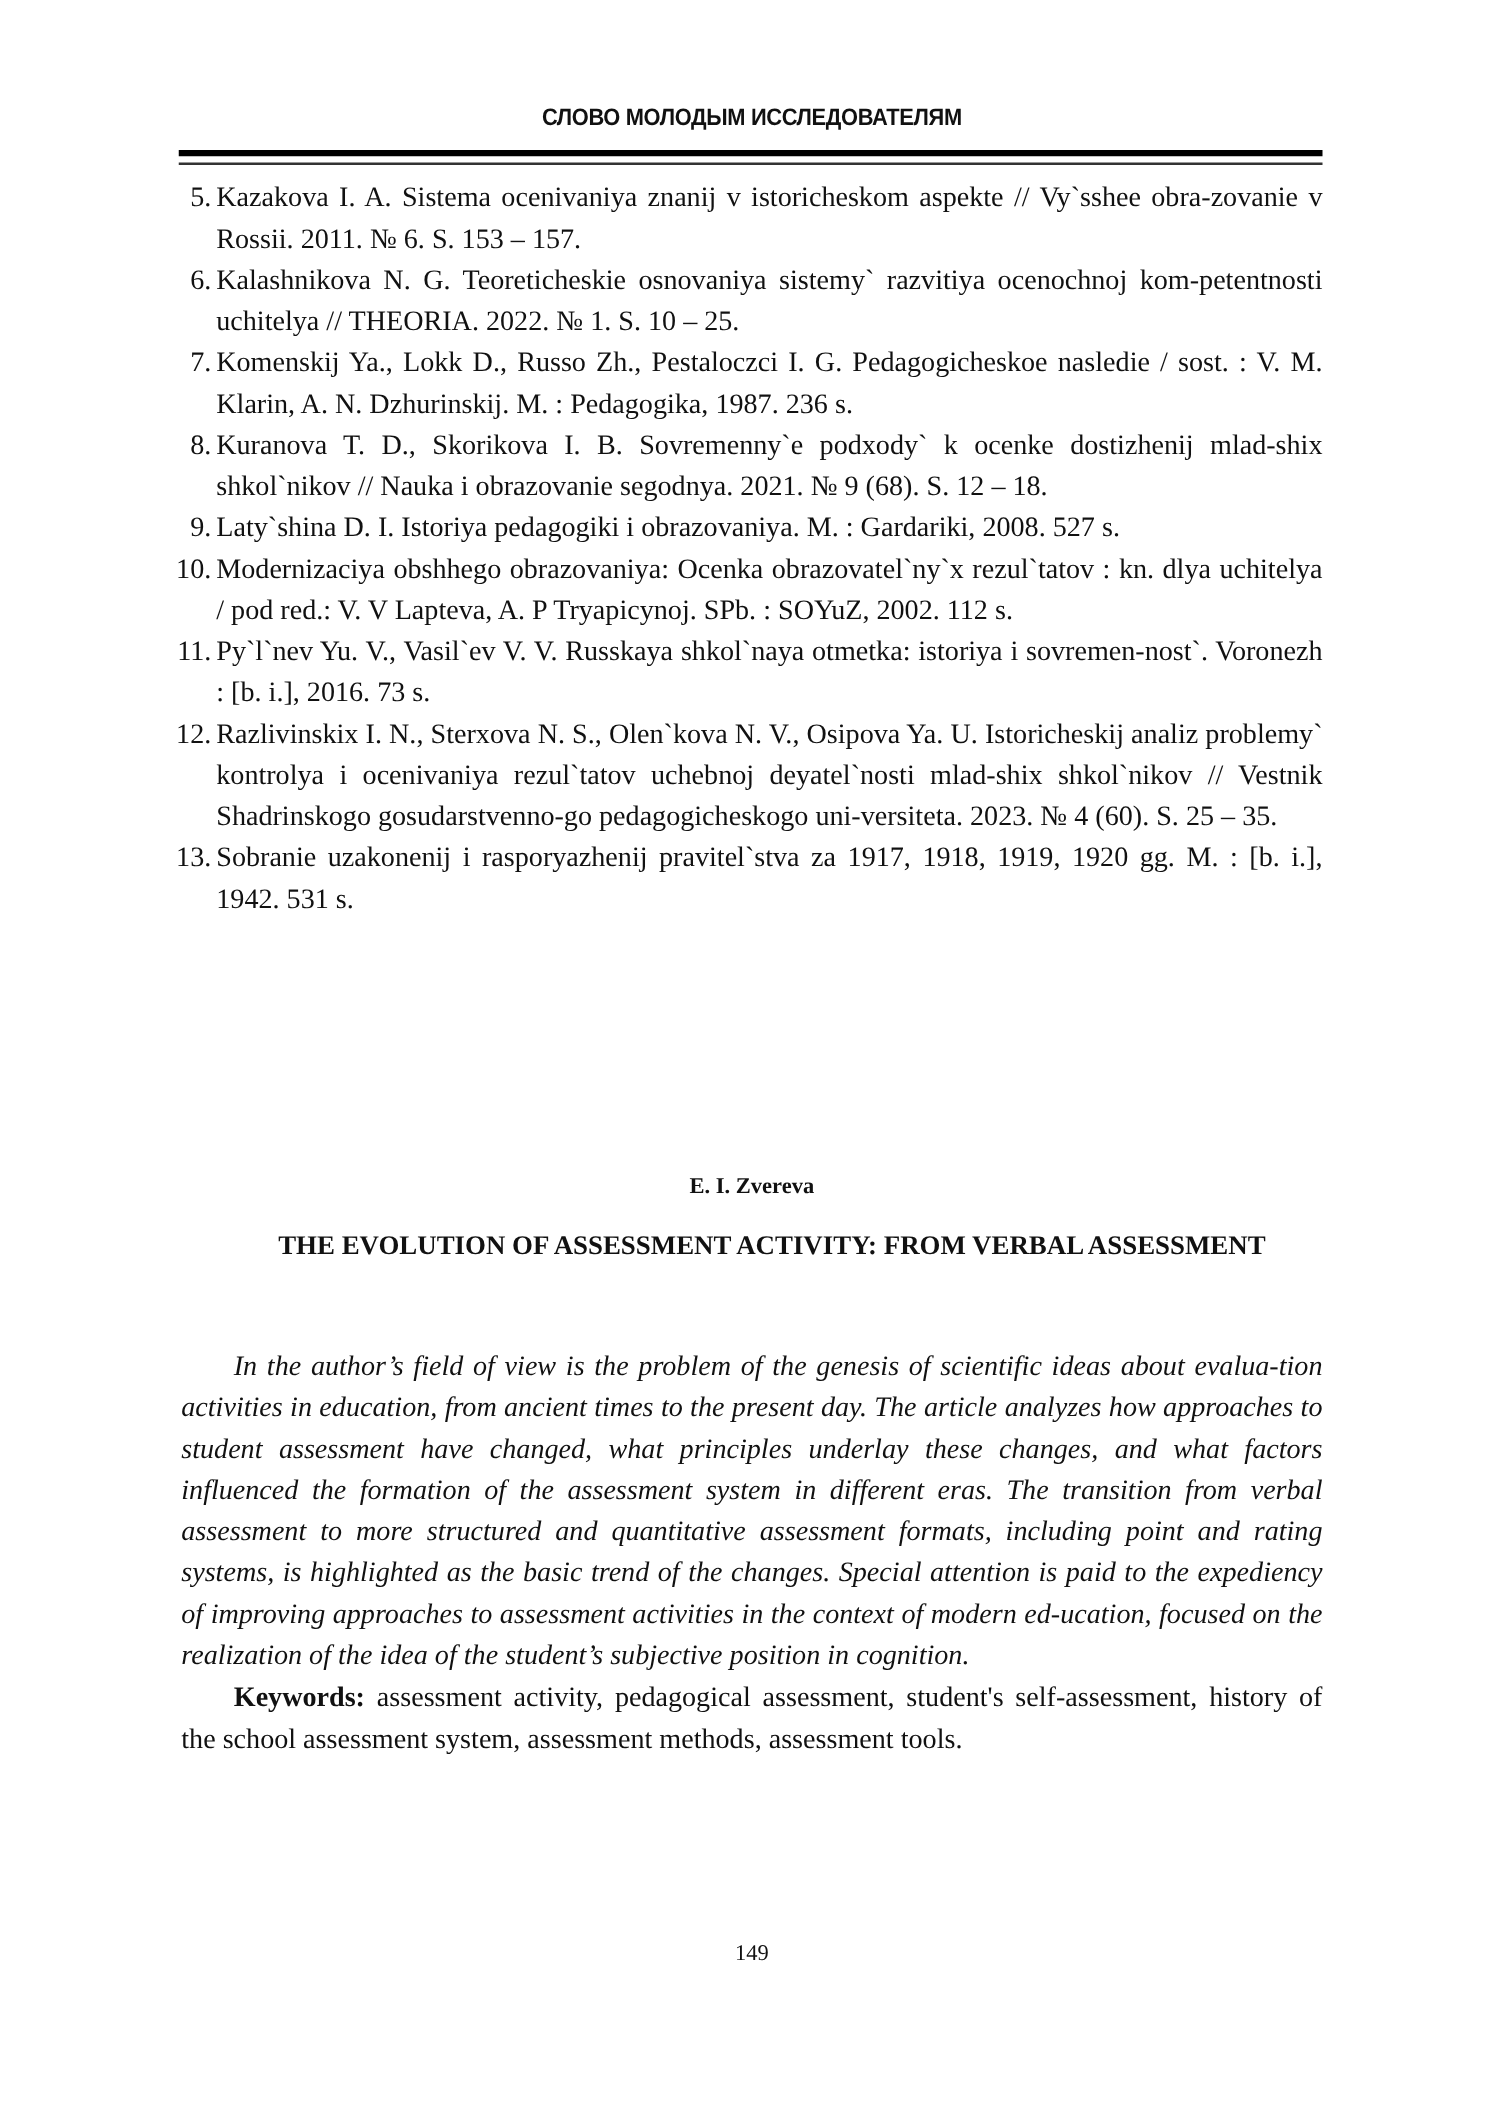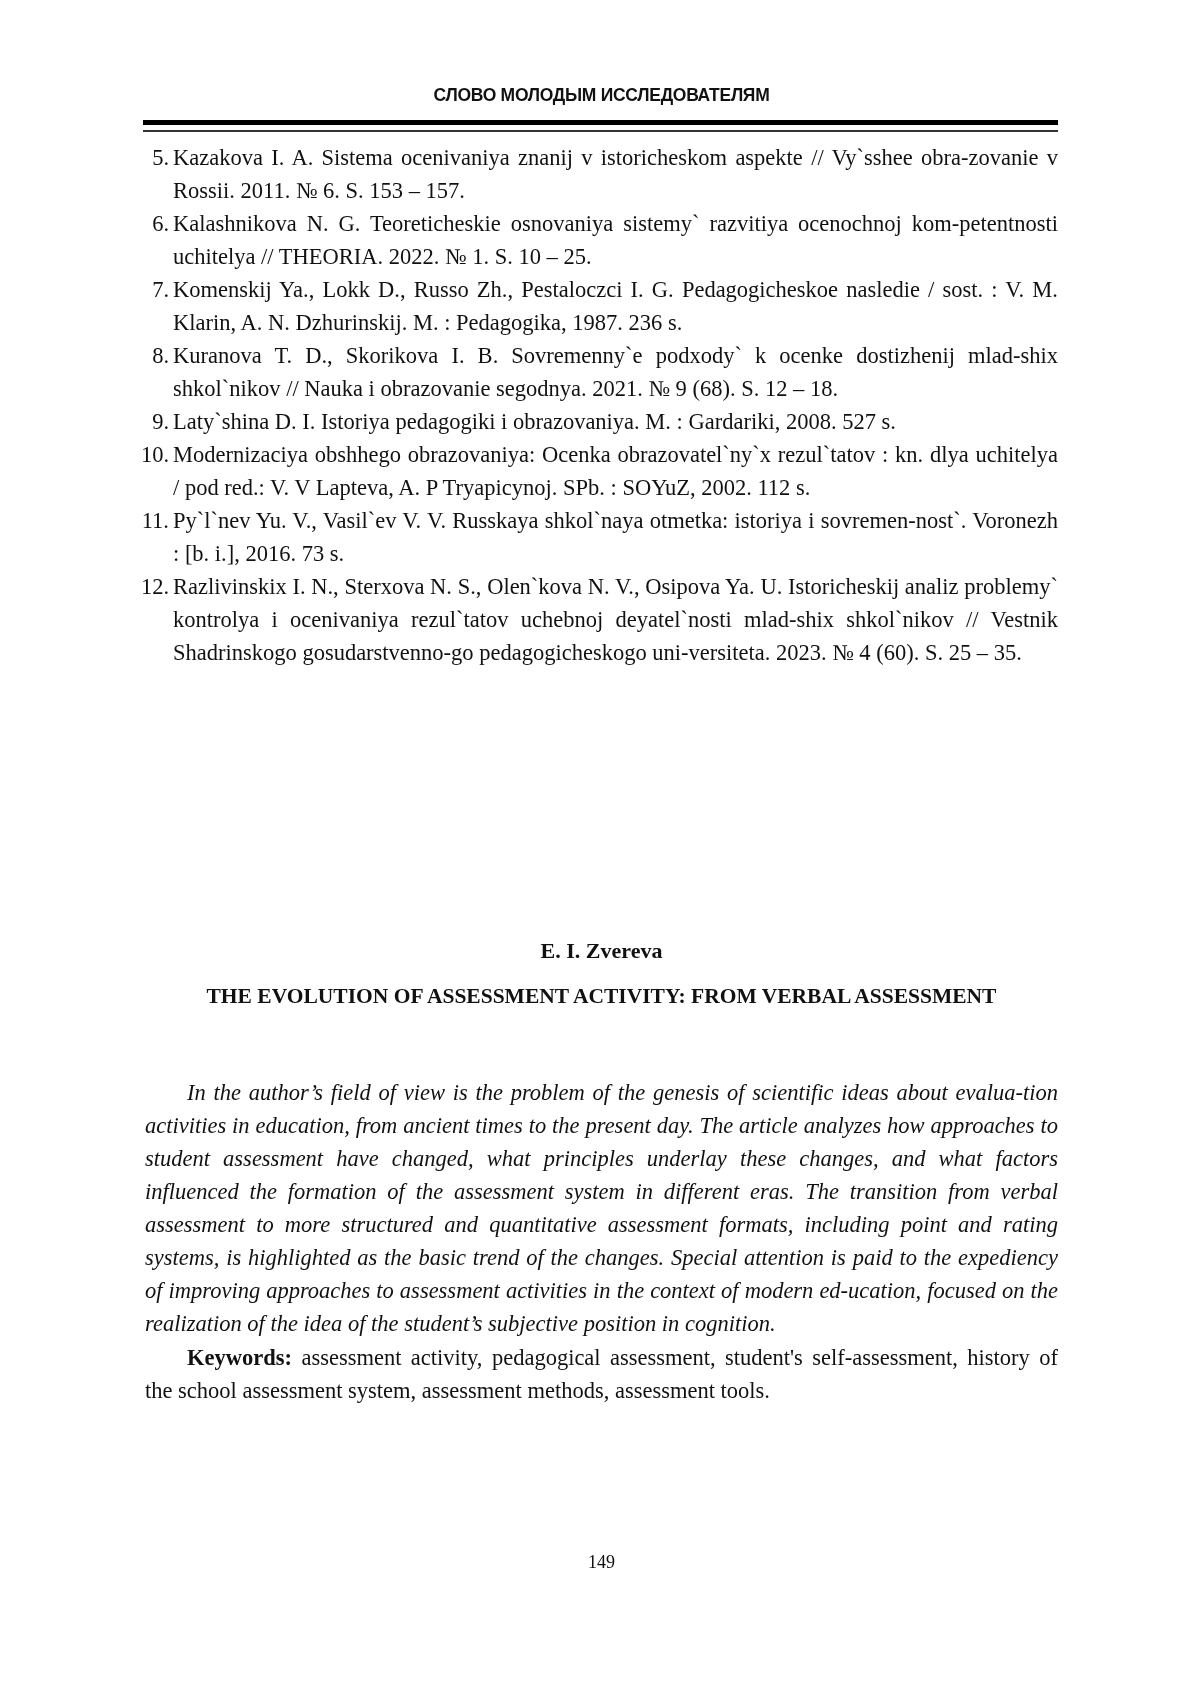--- a/index.html
+++ b/index.html
@@ -78,26 +78,26 @@
     .ref-text { display: block; }
     .ref-text::first-line { }
 
     .author {
       position: absolute;
       top: 938px;
       left: 0;
       width: 913px;
       text-align: center;
       font-weight: bold;
-      font-size: 22px;
+      font-size: 18px;
     }
     .title {
       position: absolute;
       top: 980px;
-      left: 0;
+      left: 16px;
       width: 913px;
       text-align: center;
       font-weight: bold;
       font-size: 21.5px;
       line-height: 33px;
     }
     .title span { display: block; }
     .abstract {
       position: absolute;
       top: 1076px;
@@ -166,20 +166,24 @@
       <span class="ref-text">Modernizaciya obshhego obrazovaniya: Ocenka obrazovatel`ny`x rezul`tatov : kn. dlya uchitelya / pod red.: V. V Lapteva, A. P Tryapicynoj. SPb. : SOYuZ, 2002. 112 s.</span>
     </li>
     <li class="ref">
       <span class="ref-num">11.</span>
       <span class="ref-text">Py`l`nev Yu. V., Vasil`ev V. V. Russkaya shkol`naya otmetka: istoriya i sovremen-nost`. Voronezh : [b. i.], 2016. 73 s.</span>
     </li>
     <li class="ref">
       <span class="ref-num">12.</span>
       <span class="ref-text">Razlivinskix I. N., Sterxova N. S., Olen`kova N. V., Osipova Ya. U. Istoricheskij analiz problemy` kontrolya i ocenivaniya rezul`tatov uchebnoj deyatel`nosti mlad-shix shkol`nikov // Vestnik Shadrinskogo gosudarstvenno-go pedagogicheskogo uni-versiteta. 2023. № 4 (60). S. 25 – 35.</span>
     </li>
+    <li class="ref">
+      <span class="ref-num">13.</span>
+      <span class="ref-text">Sobranie uzakonenij i rasporyazhenij pravitel`stva za 1917, 1918, 1919, 1920 gg. M. : [b. i.], 1942. 531 s.</span>
+    </li>
   </ol>
 
   <div class="author">E. I. Zvereva</div>
 
   <div class="title">
     <span>THE EVOLUTION OF ASSESSMENT ACTIVITY: FROM VERBAL ASSESSMENT</span>
   </div>
 
   <p class="abstract">In the author’s field of view is the problem of the genesis of scientific ideas about evalua-tion activities in education, from ancient times to the present day. The article analyzes how approaches to student assessment have changed, what principles underlay these changes, and what factors influenced the formation of the assessment system in different eras. The transition from verbal assessment to more structured and quantitative assessment formats, including point and rating systems, is highlighted as the basic trend of the changes. Special attention is paid to the expediency of improving approaches to assessment activities in the context of modern ed-ucation, focused on the realization of the idea of the student’s subjective position in cognition.</p>
 

